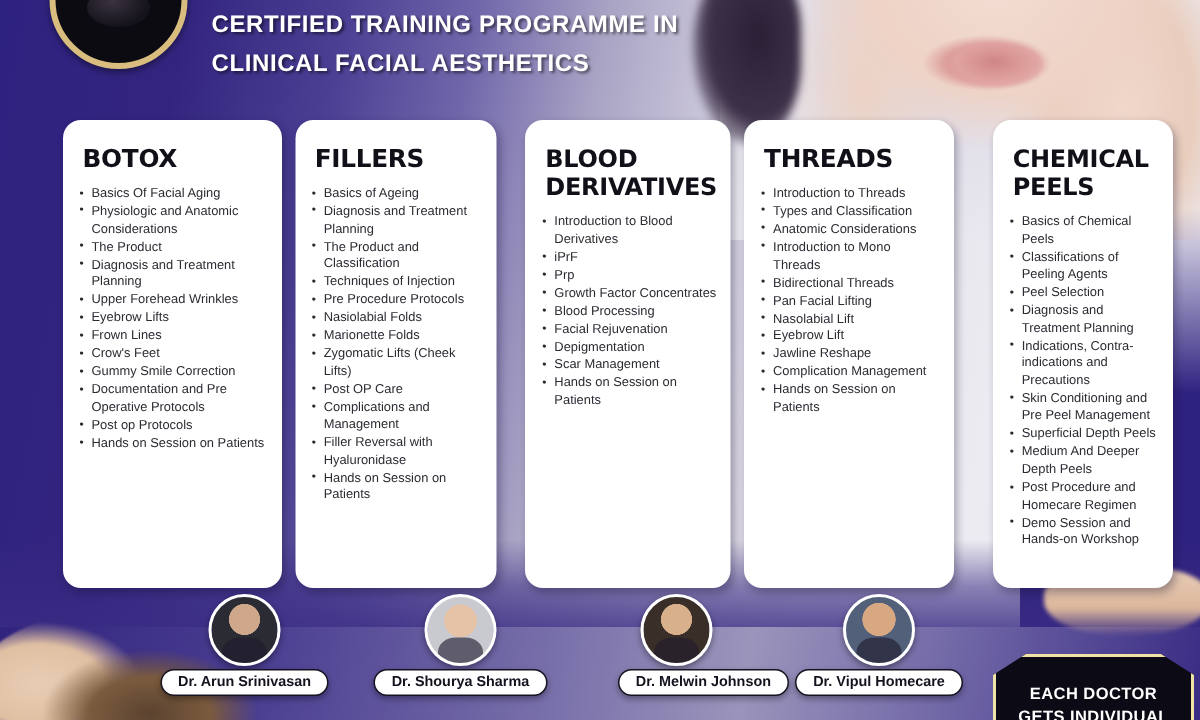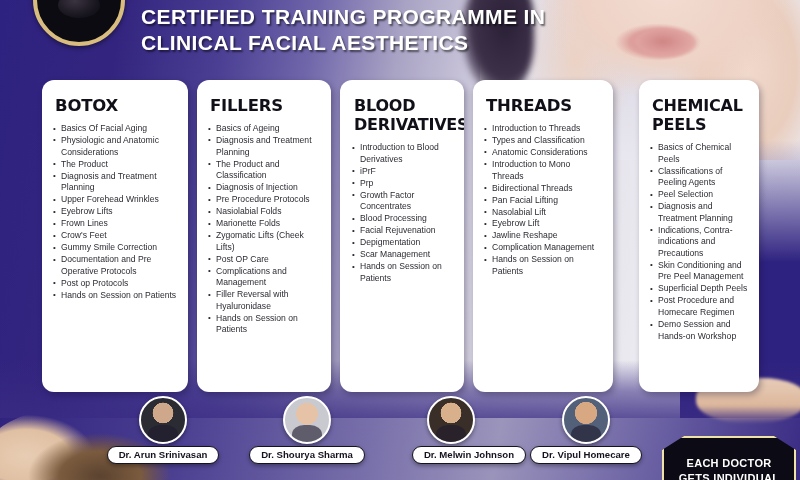--- a/index.html
+++ b/index.html
@@ -158,21 +158,21 @@
   .header {
     position: absolute;
     left: 141px;
     top: 4px;
     width: 420px;
   }
 
   .header-line {
     color: #ffffff;
     font-weight: bold;
-    font-size: 21px;
+    font-size: 16px;
     letter-spacing: 0.4px;
     line-height: 26px;
     text-shadow: 1.5px 1.5px 2px rgba(0,0,0,0.55);
     white-space: nowrap;
   }
 
   
   .cards {
     position: absolute;
     left: 42px;
@@ -187,22 +187,22 @@
     background: #ffffff;
     border-radius: 12px;
     box-shadow: 2px 3px 6px rgba(20,12,48,0.32);
     padding: 16px 9px 10px 11px;
     box-sizing: border-box;
     position: relative;
     overflow: hidden;
   }
 
   .card-botox      { width: 146px; margin-right: 9px; }
-  .card-fillers    { width: 134px; margin-right: 9px; }
-  .card-blood      { width: 124px; margin-right: 9px; padding-left: 12px; }
+  .card-fillers    { width: 134px; margin-right: 19px; }
+  .card-blood      { width: 138px; margin-right: 9px; padding-left: 12px; }
   .card-threads    { width: 140px; margin-right: 26px; }
   .card-peels      { width: 120px; }
 
   .card-title {
     font-family: "DejaVu Sans", sans-serif;
     font-weight: bold;
     font-size: 16.5px;
     line-height: 19px;
     color: #111018;
     letter-spacing: -0.2px;
@@ -366,21 +366,21 @@
         <li>Hands on Session on Patients</li>
       </ul>
     </div>
 
     <div class="card card-fillers">
       <div class="card-title">FILLERS</div>
       <ul class="card-list">
         <li>Basics of Ageing</li>
         <li>Diagnosis and Treatment Planning</li>
         <li>The Product and Classification</li>
-        <li>Diagnosis of Injection</li>
+        <li>Techniques of Injection</li>
         <li>Pre Procedure Protocols</li>
         <li>Nasiolabial Folds</li>
         <li>Marionette Folds</li>
         <li>Zygomatic Lifts (Cheek Lifts)</li>
         <li>Post OP Care</li>
         <li>Complications and Management</li>
         <li>Filler Reversal with Hyaluronidase</li>
         <li>Hands on Session on Patients</li>
       </ul>
     </div>
@@ -420,20 +420,21 @@
     <div class="card card-peels">
       <div class="card-title">CHEMICAL PEELS</div>
       <ul class="card-list">
         <li>Basics of Chemical Peels</li>
         <li>Classifications of Peeling Agents</li>
         <li>Peel Selection</li>
         <li>Diagnosis and Treatment Planning</li>
         <li>Indications, Contra-indications and Precautions</li>
         <li>Skin Conditioning and Pre Peel Management</li>
         <li>Superficial Depth Peels</li>
+        <li>Medium And Deeper Depth Peels</li>
         <li>Post Procedure and Homecare Regimen</li>
         <li>Demo Session and Hands-on Workshop</li>
       </ul>
     </div>
 
   </div>
 
   <div class="doctors">
 
     <div class="doctor d1">

